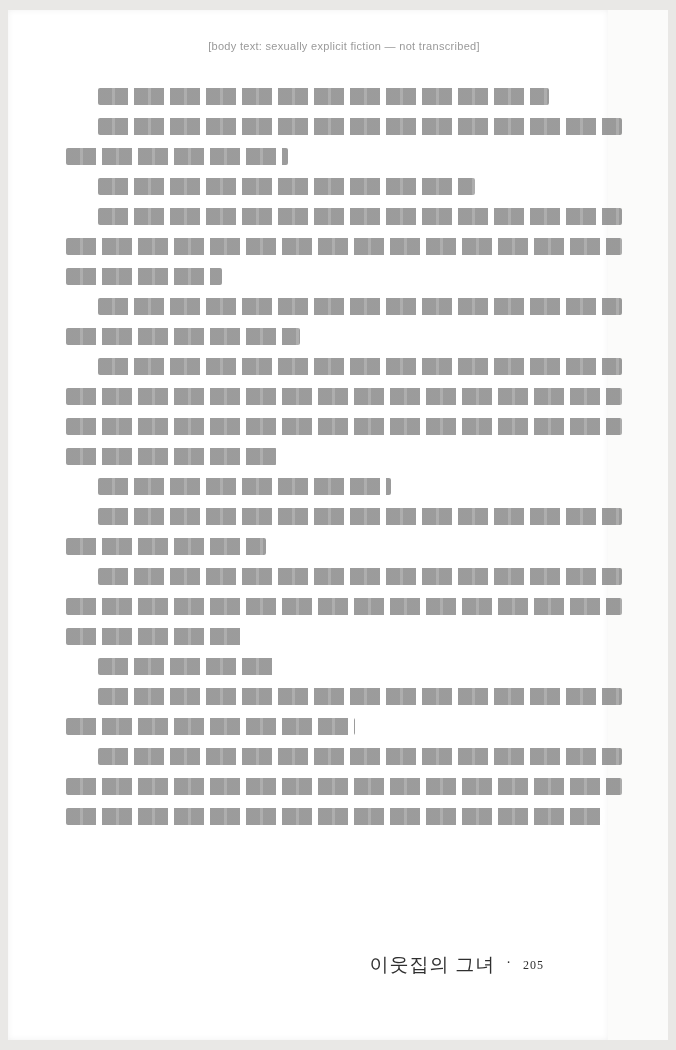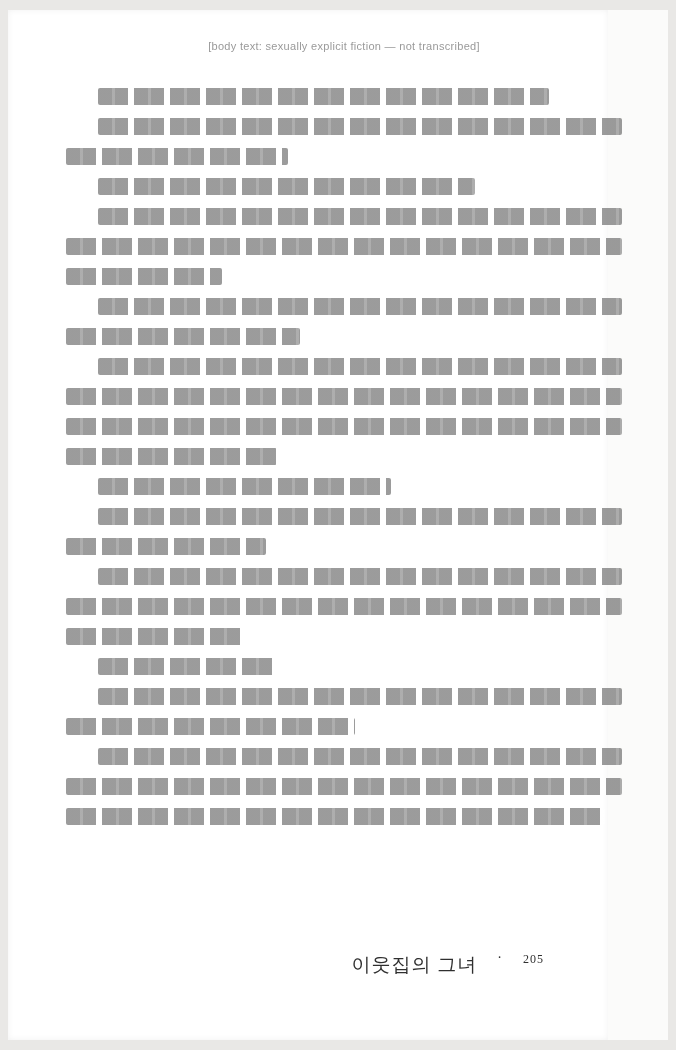--- a/index.html
+++ b/index.html
@@ -76,22 +76,22 @@
   }
 
   .footer {
     position: absolute;
     right: 64px;
     bottom: 62px;
     font-size: 19px;
     color: #2f2f2f;
     letter-spacing: 1px;
     display: flex;
-    align-items: flex-start;
-    gap: 20px;
+    align-items: center;
+    gap: 11px;
   }
   .footer .dot {
     font-size: 14px;
     position: relative;
     top: -2px;
   }
   .footer .page-number {
     font-size: 12px;
   }
 </style>

